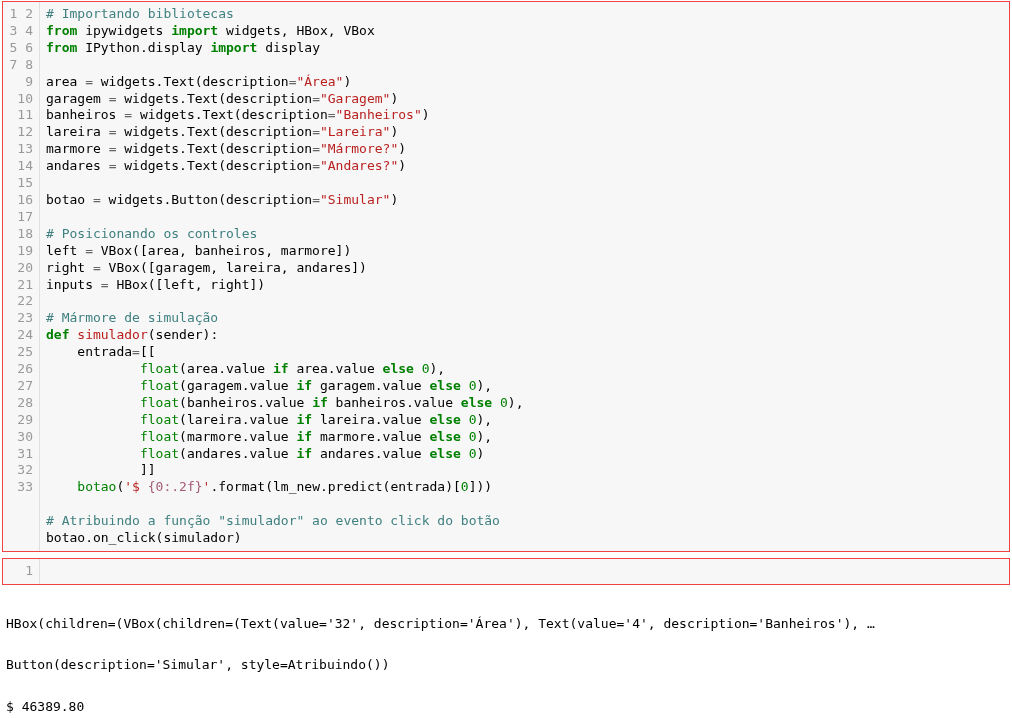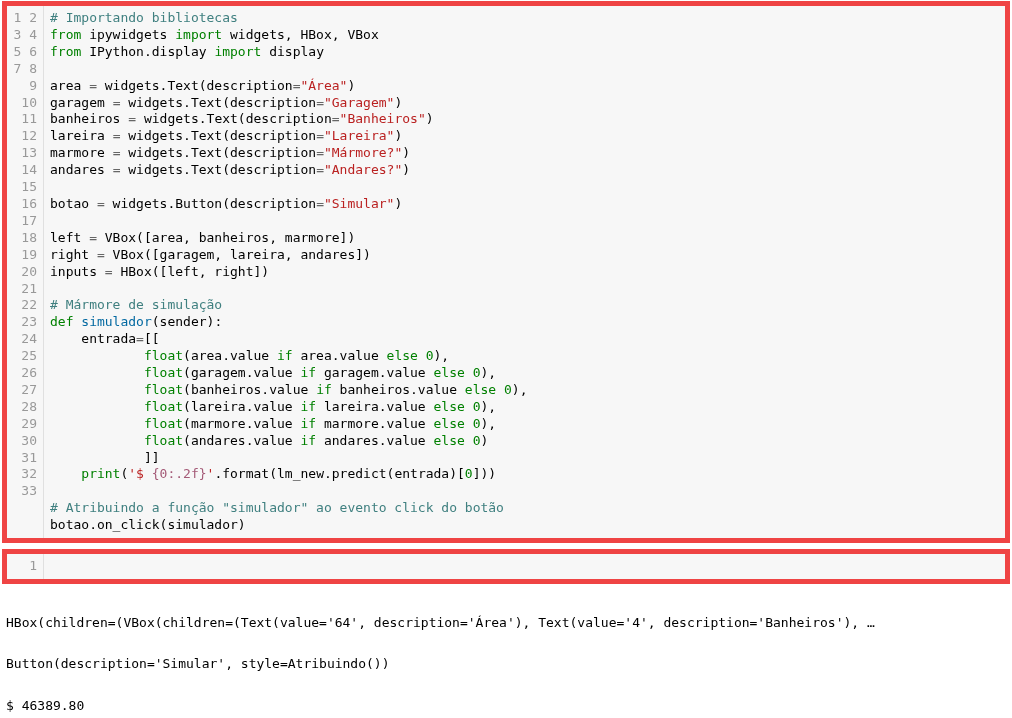--- a/index.html
+++ b/index.html
@@ -5,21 +5,21 @@
   body {
     margin: 0;
     padding: 0;
     font-family: "DejaVu Sans Mono", "Liberation Mono", monospace;
     font-size: 13px;
     background: #fff;
     color: #000;
   }
   .cell {
     display: flex;
-    border: 5px solid #ef4444;
+    border: 1px solid #ef4444;
     margin: 1px 2px 6px 2px;
     background: #f7f7f7;
   }
   .gutter {
     width: 30px;
     background: #f7f7f7;
     text-align: right;
     padding: 4px 6px 4px 0;
     color: #999;
     user-select: none;
@@ -27,25 +27,25 @@
     line-height: 1.3em;
   }
   .code {
     flex: 1;
     padding: 4px 6px;
     background: #f7f7f7;
     white-space: pre;
     line-height: 1.3em;
   }
   .tok-comment { color: #408080; }
-  .tok-keyword { color: #008000; font-weight: normal; }
+  .tok-keyword { color: #008000; font-weight: bold; }
   .tok-string  { color: #ba2121; }
   .tok-number  { color: #008000; }
   .tok-builtin { color: #008000; }
-  .tok-func    { color: #0369a1; }
+  .tok-func    { color: #b91c1c; }
   .tok-op      { color: #666; }
 
   .output {
     font-family: "DejaVu Sans Mono", monospace;
     font-size: 13px;
     white-space: pre;
     padding: 2px 6px;
     line-height: 1.6em;
     color: #000;
   }
@@ -93,43 +93,44 @@
 
 area <span class="tok-op">=</span> widgets.Text(description<span class="tok-op">=</span><span class="tok-string">"Área"</span>)
 garagem <span class="tok-op">=</span> widgets.Text(description<span class="tok-op">=</span><span class="tok-string">"Garagem"</span>)
 banheiros <span class="tok-op">=</span> widgets.Text(description<span class="tok-op">=</span><span class="tok-string">"Banheiros"</span>)
 lareira <span class="tok-op">=</span> widgets.Text(description<span class="tok-op">=</span><span class="tok-string">"Lareira"</span>)
 marmore <span class="tok-op">=</span> widgets.Text(description<span class="tok-op">=</span><span class="tok-string">"Mármore?"</span>)
 andares <span class="tok-op">=</span> widgets.Text(description<span class="tok-op">=</span><span class="tok-string">"Andares?"</span>)
 
 botao <span class="tok-op">=</span> widgets.Button(description<span class="tok-op">=</span><span class="tok-string">"Simular"</span>)
 
+<span class="tok-comment"># Posicionando os controles</span>
 left <span class="tok-op">=</span> VBox([area, banheiros, marmore])
 right <span class="tok-op">=</span> VBox([garagem, lareira, andares])
 inputs <span class="tok-op">=</span> HBox([left, right])
 
 <span class="tok-comment"># Mármore de simulação</span>
 <span class="tok-keyword">def</span> <span class="tok-func">simulador</span>(sender):
     entrada<span class="tok-op">=</span>[[
             <span class="tok-builtin">float</span>(area.value <span class="tok-keyword">if</span> area.value <span class="tok-keyword">else</span> <span class="tok-number">0</span>),
             <span class="tok-builtin">float</span>(garagem.value <span class="tok-keyword">if</span> garagem.value <span class="tok-keyword">else</span> <span class="tok-number">0</span>),
             <span class="tok-builtin">float</span>(banheiros.value <span class="tok-keyword">if</span> banheiros.value <span class="tok-keyword">else</span> <span class="tok-number">0</span>),
             <span class="tok-builtin">float</span>(lareira.value <span class="tok-keyword">if</span> lareira.value <span class="tok-keyword">else</span> <span class="tok-number">0</span>),
             <span class="tok-builtin">float</span>(marmore.value <span class="tok-keyword">if</span> marmore.value <span class="tok-keyword">else</span> <span class="tok-number">0</span>),
             <span class="tok-builtin">float</span>(andares.value <span class="tok-keyword">if</span> andares.value <span class="tok-keyword">else</span> <span class="tok-number">0</span>)
             ]]
-    <span class="tok-builtin">print</span>(<span class="tok-string">'$ </span><span style="color:#a45a77;font-weight:normal">{0:.2f}</span><span class="tok-string">'</span>.format(lm_new.predict(entrada)[<span class="tok-number">0</span>]))
+    <span class="tok-builtin">botao</span>(<span class="tok-string">'$ </span><span style="color:#a45a77;font-weight:normal">{0:.2f}</span><span class="tok-string">'</span>.format(lm_new.predict(entrada)[<span class="tok-number">0</span>]))
 
 <span class="tok-comment"># Atribuindo a função "simulador" ao evento click do botão</span>
 botao.on_click(simulador)</div>
 </div>
 
 <div class="cell">
   <div class="gutter" id="gutter2">1</div>
 </div>
 
 <div class="output">
-<span>HBox(children=(VBox(children=(Text(value='64', description='Área'), Text(value='4', description='Banheiros'), …</span>
+<span>HBox(children=(VBox(children=(Text(value='32', description='Área'), Text(value='4', description='Banheiros'), …</span>
 
 <span>Button(description='Simular', style=Atribuindo())</span>
 
 <span>$ 46389.80</span>
 </div>
 
 </body></html>

